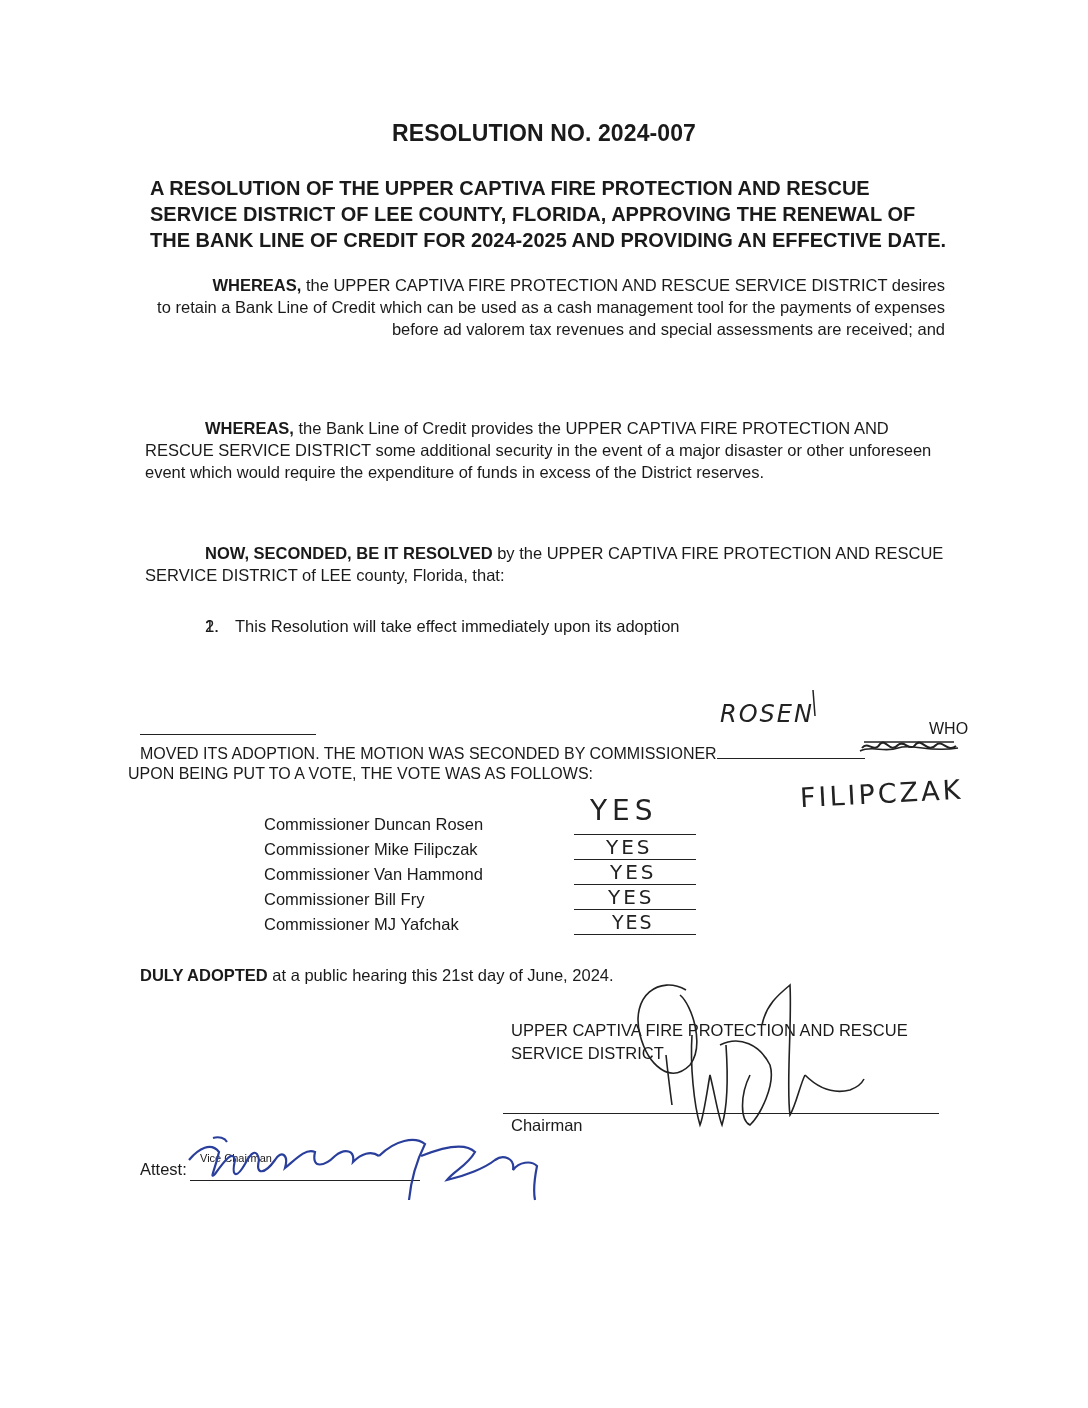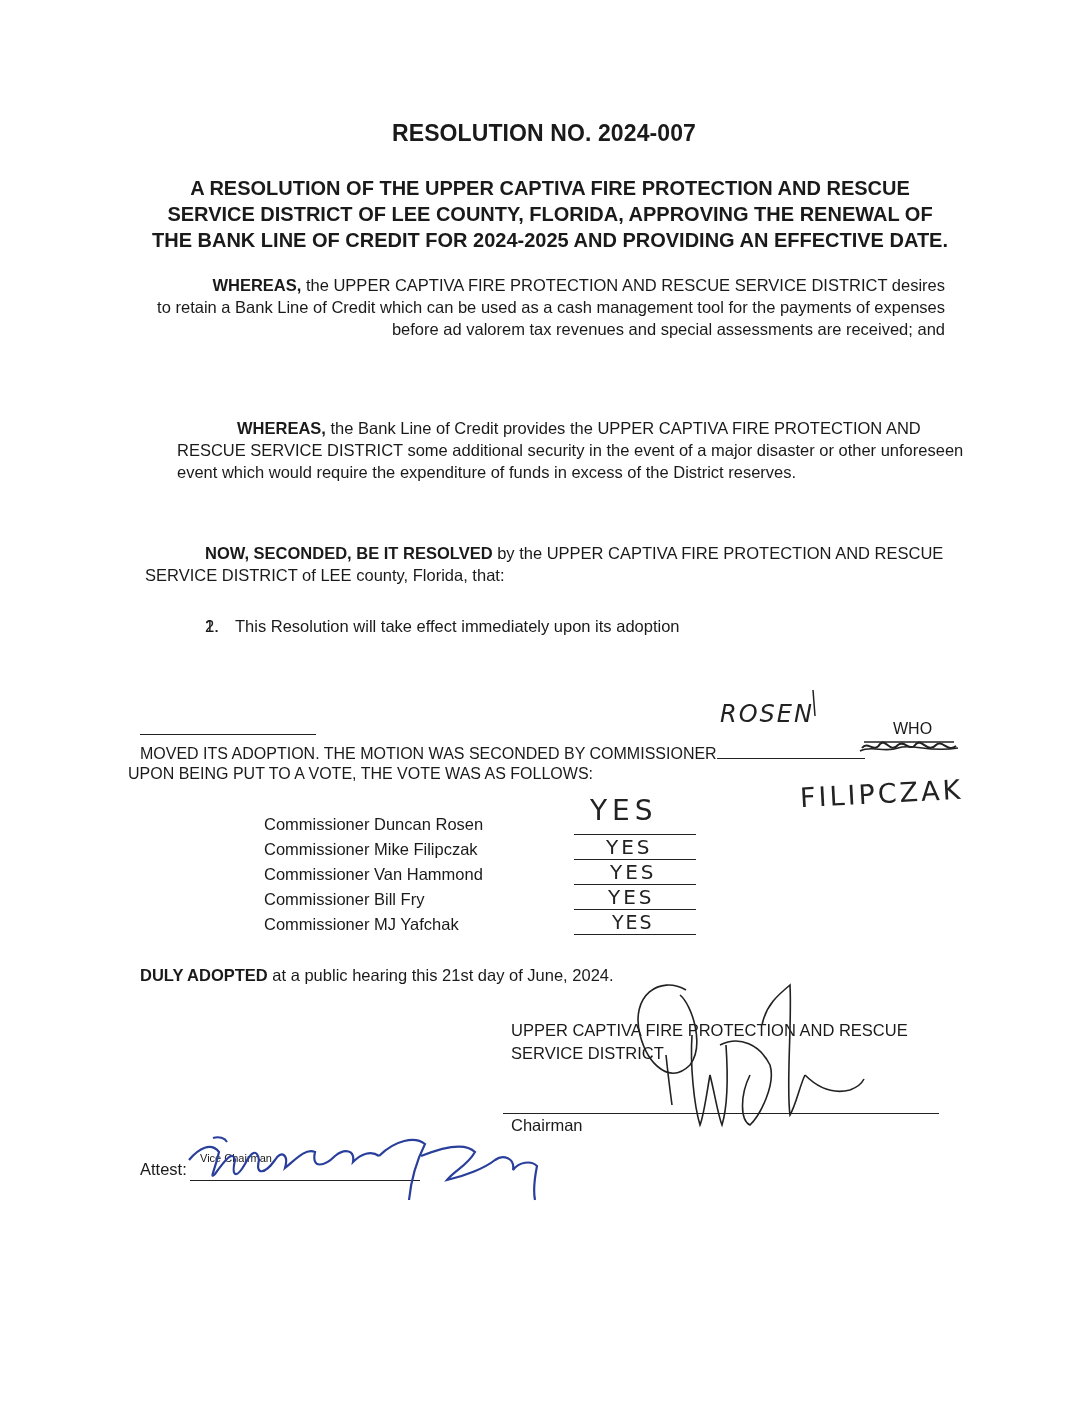--- a/index.html
+++ b/index.html
@@ -8,21 +8,21 @@
     font-family: "Liberation Sans", "DejaVu Sans", sans-serif;
     color: #1a1a1a;
   }
   .page { position: absolute; left: 0; top: 0; width: 966px; height: 1408px; }
   .abs { position: absolute; white-space: nowrap; }
   .title {
     left: 0; width: 1088px; top: 120px; text-align: center;
     font-size: 23px; font-weight: bold; letter-spacing: 0.1px;
   }
   .subtitle {
-    left: 150px; width: 800px; top: 175px; text-align: center;
+    left: 150px; width: 800px; top: 175px; text-align: left;
     font-size: 20px; font-weight: bold; line-height: 26px; white-space: normal;
   }
   .para {
     left: 145px; width: 800px; font-size: 16.5px; line-height: 22px; white-space: normal;
   }
   .para .indent { display: inline-block; width: 60px; }
   .para b { font-weight: bold; }
   .list {
     left: 200px; width: 740px; top: 614px; font-size: 16.5px; line-height: 24px; margin: 0; padding: 0; list-style: none;
   }
@@ -46,42 +46,42 @@
 <div class="page">
 
   <div class="abs title">RESOLUTION NO. 2024-007</div>
 
   <div class="abs subtitle">A RESOLUTION OF THE UPPER CAPTIVA FIRE PROTECTION AND RESCUE SERVICE DISTRICT OF LEE COUNTY, FLORIDA, APPROVING THE RENEWAL OF THE BANK LINE OF CREDIT FOR 2024-2025 AND PROVIDING AN EFFECTIVE DATE.</div>
 
   <div class="abs para" style="top:274px;text-align:right;">
     <span class="indent"></span><b>WHEREAS,</b><span> the UPPER CAPTIVA FIRE PROTECTION AND RESCUE SERVICE DISTRICT desires to retain a Bank Line of Credit which can be used as a cash management tool for the payments of expenses before ad valorem tax revenues and special assessments are received; and</span>
   </div>
 
-  <div class="abs para" style="top:417px;margin-left:32px;">
+  <div class="abs para" style="top:417px;">
     <span class="indent"></span><b>WHEREAS,</b><span> the Bank Line of Credit provides the UPPER CAPTIVA FIRE PROTECTION AND RESCUE SERVICE DISTRICT some additional security in the event of a major disaster or other unforeseen event which would require the expenditure of funds in excess of the District reserves.</span>
   </div>
 
   <div class="abs para" style="top:542px;">
     <span class="indent"></span><b>NOW, SECONDED, BE IT RESOLVED</b><span> by the UPPER CAPTIVA FIRE PROTECTION AND RESCUE SERVICE DISTRICT of LEE county, Florida, that:</span>
   </div>
 
   <ol class="abs list">
     <li>
       <span class="num">1.</span>
     </li>
     <li>
       <span class="num">2.</span>
       <span>This Resolution will take effect immediately upon its adoption</span>
     </li>
   </ol>
 
   <div class="abs caps" style="left:140px; top:716px;">
     <span class="uline" style="width:176px;"></span>
   </div>
-  <div class="abs caps" style="left:893px; top:718px;">WHO</div>
+  <div class="abs caps" style="left:929px; top:718px;">WHO</div>
   <div class="abs caps" style="left:140px; top:740px;">
     <span>MOVED ITS ADOPTION.  THE MOTION WAS SECONDED BY COMMISSIONER</span><span class="uline" style="width:148px;"></span>
   </div>
   <div class="abs caps" style="left:128px; top:763px;">UPON BEING PUT TO A VOTE, THE VOTE WAS AS FOLLOWS:</div>
 
   <div class="abs hand" style="left:720px; top:700px; font-size:24px; letter-spacing:2px; font-style:italic;">ROSEN</div>
   <svg style="left:810px; top:688px;" width="10" height="30">
     <path d="M3 2 L5 28" stroke="#222" stroke-width="1.5" fill="none"></path>
   </svg>
 

